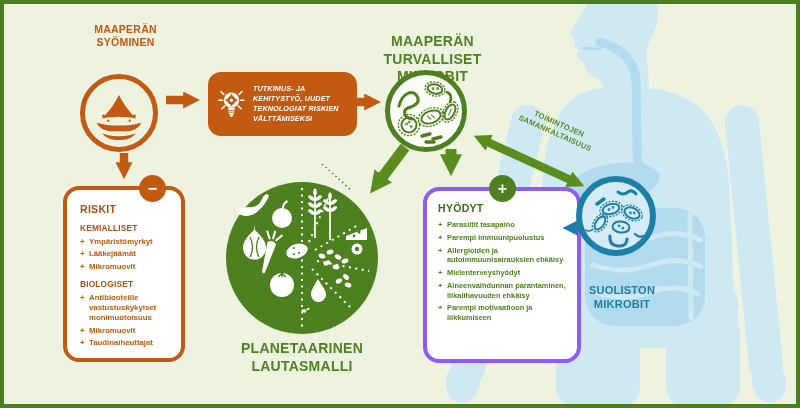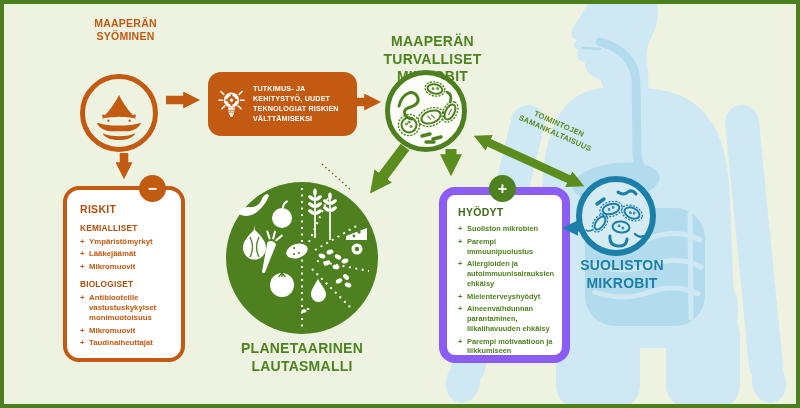--- a/index.html
+++ b/index.html
@@ -8,58 +8,58 @@
     position:relative;width:800px;height:408px;background:#eef3e1;
     overflow:hidden;font-family:"Liberation Sans","DejaVu Sans",sans-serif;
     -webkit-font-smoothing:antialiased;
   }
   .abs{position:absolute;}
   #frame{left:0;top:0;right:0;bottom:0;border:4px solid #4c7d1f;z-index:10;pointer-events:none;}
   #silhouette{left:0;top:0;z-index:0;}
   #arrows{left:0;top:0;z-index:4;pointer-events:none;}
 
   .ttl{font-weight:bold;text-align:center;text-transform:uppercase;letter-spacing:.25px;line-height:1.25;z-index:3;}
-  #title-soil-eating{left:68px;top:17px;width:115px;font-size:10.5px;color:#c4590f;}
+  #title-soil-eating{left:68px;top:23px;width:115px;font-size:10.5px;color:#c4590f;}
   #title-soil-microbes{left:360px;top:33px;width:145px;font-size:14px;color:#4f8220;}
 
   .ring{border-radius:50%;z-index:3;display:flex;align-items:center;justify-content:center;}
   #soil-circle{left:80px;top:74px;width:78px;height:78px;border:5px solid #c35a11;background:#eef3e1;}
   #soil-microbe-circle{left:385px;top:70px;width:82px;height:82px;border:5px solid #4e8020;background:#fcfdf6;}
   #gut-circle{left:576px;top:176px;width:80px;height:80px;border:6px solid #1b7fa7;background:#d6ecf5;z-index:5;}
 
   #research-box{
     left:208px;top:72px;width:149px;height:64px;background:#c35a11;border-radius:13px;
-    display:flex;align-items:center;gap:8px;padding:6px 8px 6px 10px;z-index:3;
+    display:flex;align-items:center;gap:8px;padding:6px 8px 6px 10px;z-index:3;font-style:italic;
   }
   #research-box .txt{color:#fff;font-weight:bold;font-size:7.2px;line-height:1.4;text-transform:uppercase;letter-spacing:.15px;width:100px;}
 
   #note-diversity{left:224px;top:142px;width:148px;color:#55831e;font-weight:bold;font-size:8.6px;line-height:1.35;z-index:3;}
 
   .panel{background:#fff;border-radius:16px;z-index:3;}
   #risks-box{left:63px;top:186px;width:122px;height:176px;border:4px solid #c35a11;padding:13px 8px 12px 13px;}
-  #benefits-box{left:423px;top:187px;width:131px;height:176px;border:8px solid #8b5cf6;padding:11px 6px 6px 11px;margin-left:16px;}
+  #benefits-box{left:423px;top:187px;width:158px;height:176px;border:4px solid #8b5cf6;padding:11px 6px 6px 11px;}
 
   .badge{width:27px;height:27px;border-radius:50%;color:#fff;font-weight:bold;z-index:5;
          display:flex;align-items:center;justify-content:center;font-size:16px;line-height:1;}
   #risks-badge{left:139px;top:175px;background:#c35a11;}
   #benefits-badge{left:489px;top:175px;background:#4e8020;}
 
   #risks-box h2{margin:0 0 6px 0;font-size:10.5px;color:#b04e0d;letter-spacing:.3px;}
   .grp-h{font-size:8.3px;color:#b04e0d;font-weight:bold;margin:7px 0 4px 0;letter-spacing:.2px;}
   .blist{margin:0;padding:0;list-style:none;}
   .blist li{display:flex;gap:3px;font-weight:bold;line-height:1.32;margin-bottom:2px;}
   #risks-box .blist li{font-size:7.8px;color:#c3590f;}
   .blt{flex:0 0 6px;}
 
   #benefits-box h2{margin:0 0 6px 0;font-size:10.5px;color:#3c6b16;letter-spacing:.3px;}
   #benefits-box .blist li{font-size:7.4px;color:#4f8220;margin-bottom:3px;}
 
   #plate-wrap{left:224px;top:180px;z-index:3;}
   #plate-label{left:226px;top:340px;width:152px;font-size:14px;color:#4f8220;}
-  #gut-label{left:566px;top:257px;width:112px;font-size:14px;color:#1b7fa7;z-index:5;}
+  #gut-label{left:566px;top:284px;width:112px;font-size:11px;color:#1b7fa7;z-index:5;}
 
   #similarity-label{
     left:504px;top:119px;width:106px;z-index:5;transform:rotate(24deg);
     color:#5a8c1e;font-weight:bold;font-size:7.6px;line-height:1.3;text-align:center;
     text-transform:uppercase;letter-spacing:.2px;
   }
 </style>
 </head>
 <body>
 
@@ -312,21 +312,21 @@
       </g>
     </svg>
   </div>
   <div class="abs ttl" id="plate-label">PLANETAARINEN LAUTASMALLI</div>
 
   <div class="abs panel" id="benefits-box">
     <h2>HYÖDYT</h2>
     <ul class="blist">
       <li>
           <span class="blt">+</span>
-          <span>Suoliston mikrobien</span>
+          <span>Parasiitit tasapaino</span>
         </li>
       <li>
           <span class="blt">+</span>
           <span>Parempi immuunipuolustus</span>
         </li>
       <li>
           <span class="blt">+</span>
           <span>Allergioiden ja autoimmuunisairauksien ehkäisy</span>
         </li>
       <li>

